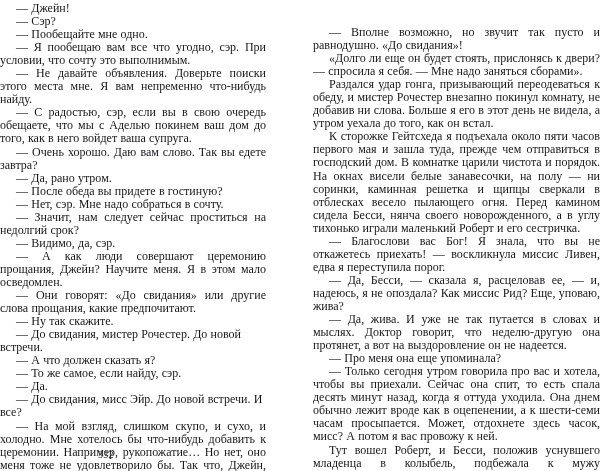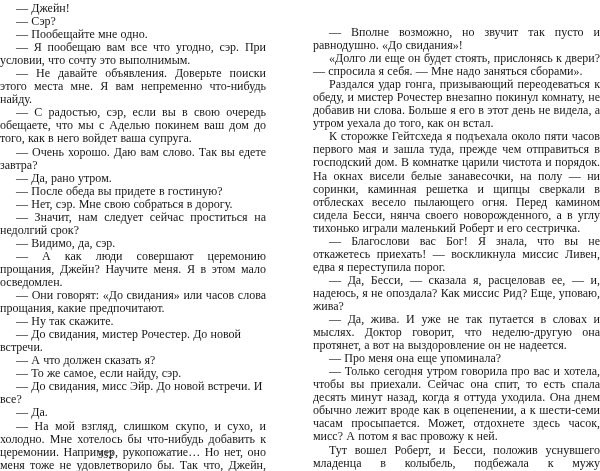--- a/index.html
+++ b/index.html
@@ -84,31 +84,31 @@
     <div class="textblock">
       <p class="short">— Джейн!</p>
       <p class="short">— Сэр?</p>
       <p class="short">— Пообещайте мне одно.</p>
       <p>— Я пообещаю вам все что угодно, сэр. При условии, что сочту это выполнимым.</p>
       <p>— Не давайте объявления. Доверьте поиски этого места мне. Я вам непременно что-нибудь найду.</p>
       <p>— С радостью, сэр, если вы в свою очередь обещаете, что мы с Аделью покинем ваш дом до того, как в него войдет ваша супруга.</p>
       <p>— Очень хорошо. Даю вам слово. Так вы едете завтра?</p>
       <p class="short">— Да, рано утром.</p>
       <p class="short">— После обеда вы придете в гостиную?</p>
-      <p class="short">— Нет, сэр. Мне свою собраться в дорогу.</p>
+      <p class="short">— Нет, сэр. Мне надо собраться в сочту.</p>
       <p>— Значит, нам следует сейчас проститься на недолгий срок?</p>
       <p class="short">— Видимо, да, сэр.</p>
       <p>— А как люди совершают церемонию прощания, Джейн? Научите меня. Я в этом мало осведомлен.</p>
-      <p>— Они говорят: «До свидания» или часов слова прощания, какие предпочитают.</p>
+      <p>— Они говорят: «До свидания» или другие слова прощания, какие предпочитают.</p>
       <p class="short">— Ну так скажите.</p>
       <p class="short">— До свидания, мистер Рочестер. До новой встречи.</p>
       <p class="short">— А что должен сказать я?</p>
       <p class="short">— То же самое, если найду, сэр.</p>
+      <p class="short">— Да.</p>
       <p class="short">— До свидания, мисс Эйр. До новой встречи. И все?</p>
-      <p class="short">— Да.</p>
       <p>— На мой взгляд, слишком скупо, и сухо, и холодно. Мне хотелось бы что-нибудь добавить к церемонии. Например, рукопожатие… Но нет, оно меня тоже не удовлетворило бы. Так что, Джейн, ничего, кроме «до свидания», вы не скажете?</p>
       <p>— Этого вполне достаточно, сэр. Одно слово может содержать столько же сердечности, как десяток.</p>
     </div>
     <div class="page-number">332</div>
   </div>
 
   <div class="page page-right">
     <div class="textblock">
       <p>— Вполне возможно, но звучит так пусто и равнодушно. «До свидания»!</p>
       <p>«Долго ли еще он будет стоять, прислонясь к двери? — спросила я себя. — Мне надо заняться сборами».</p>

